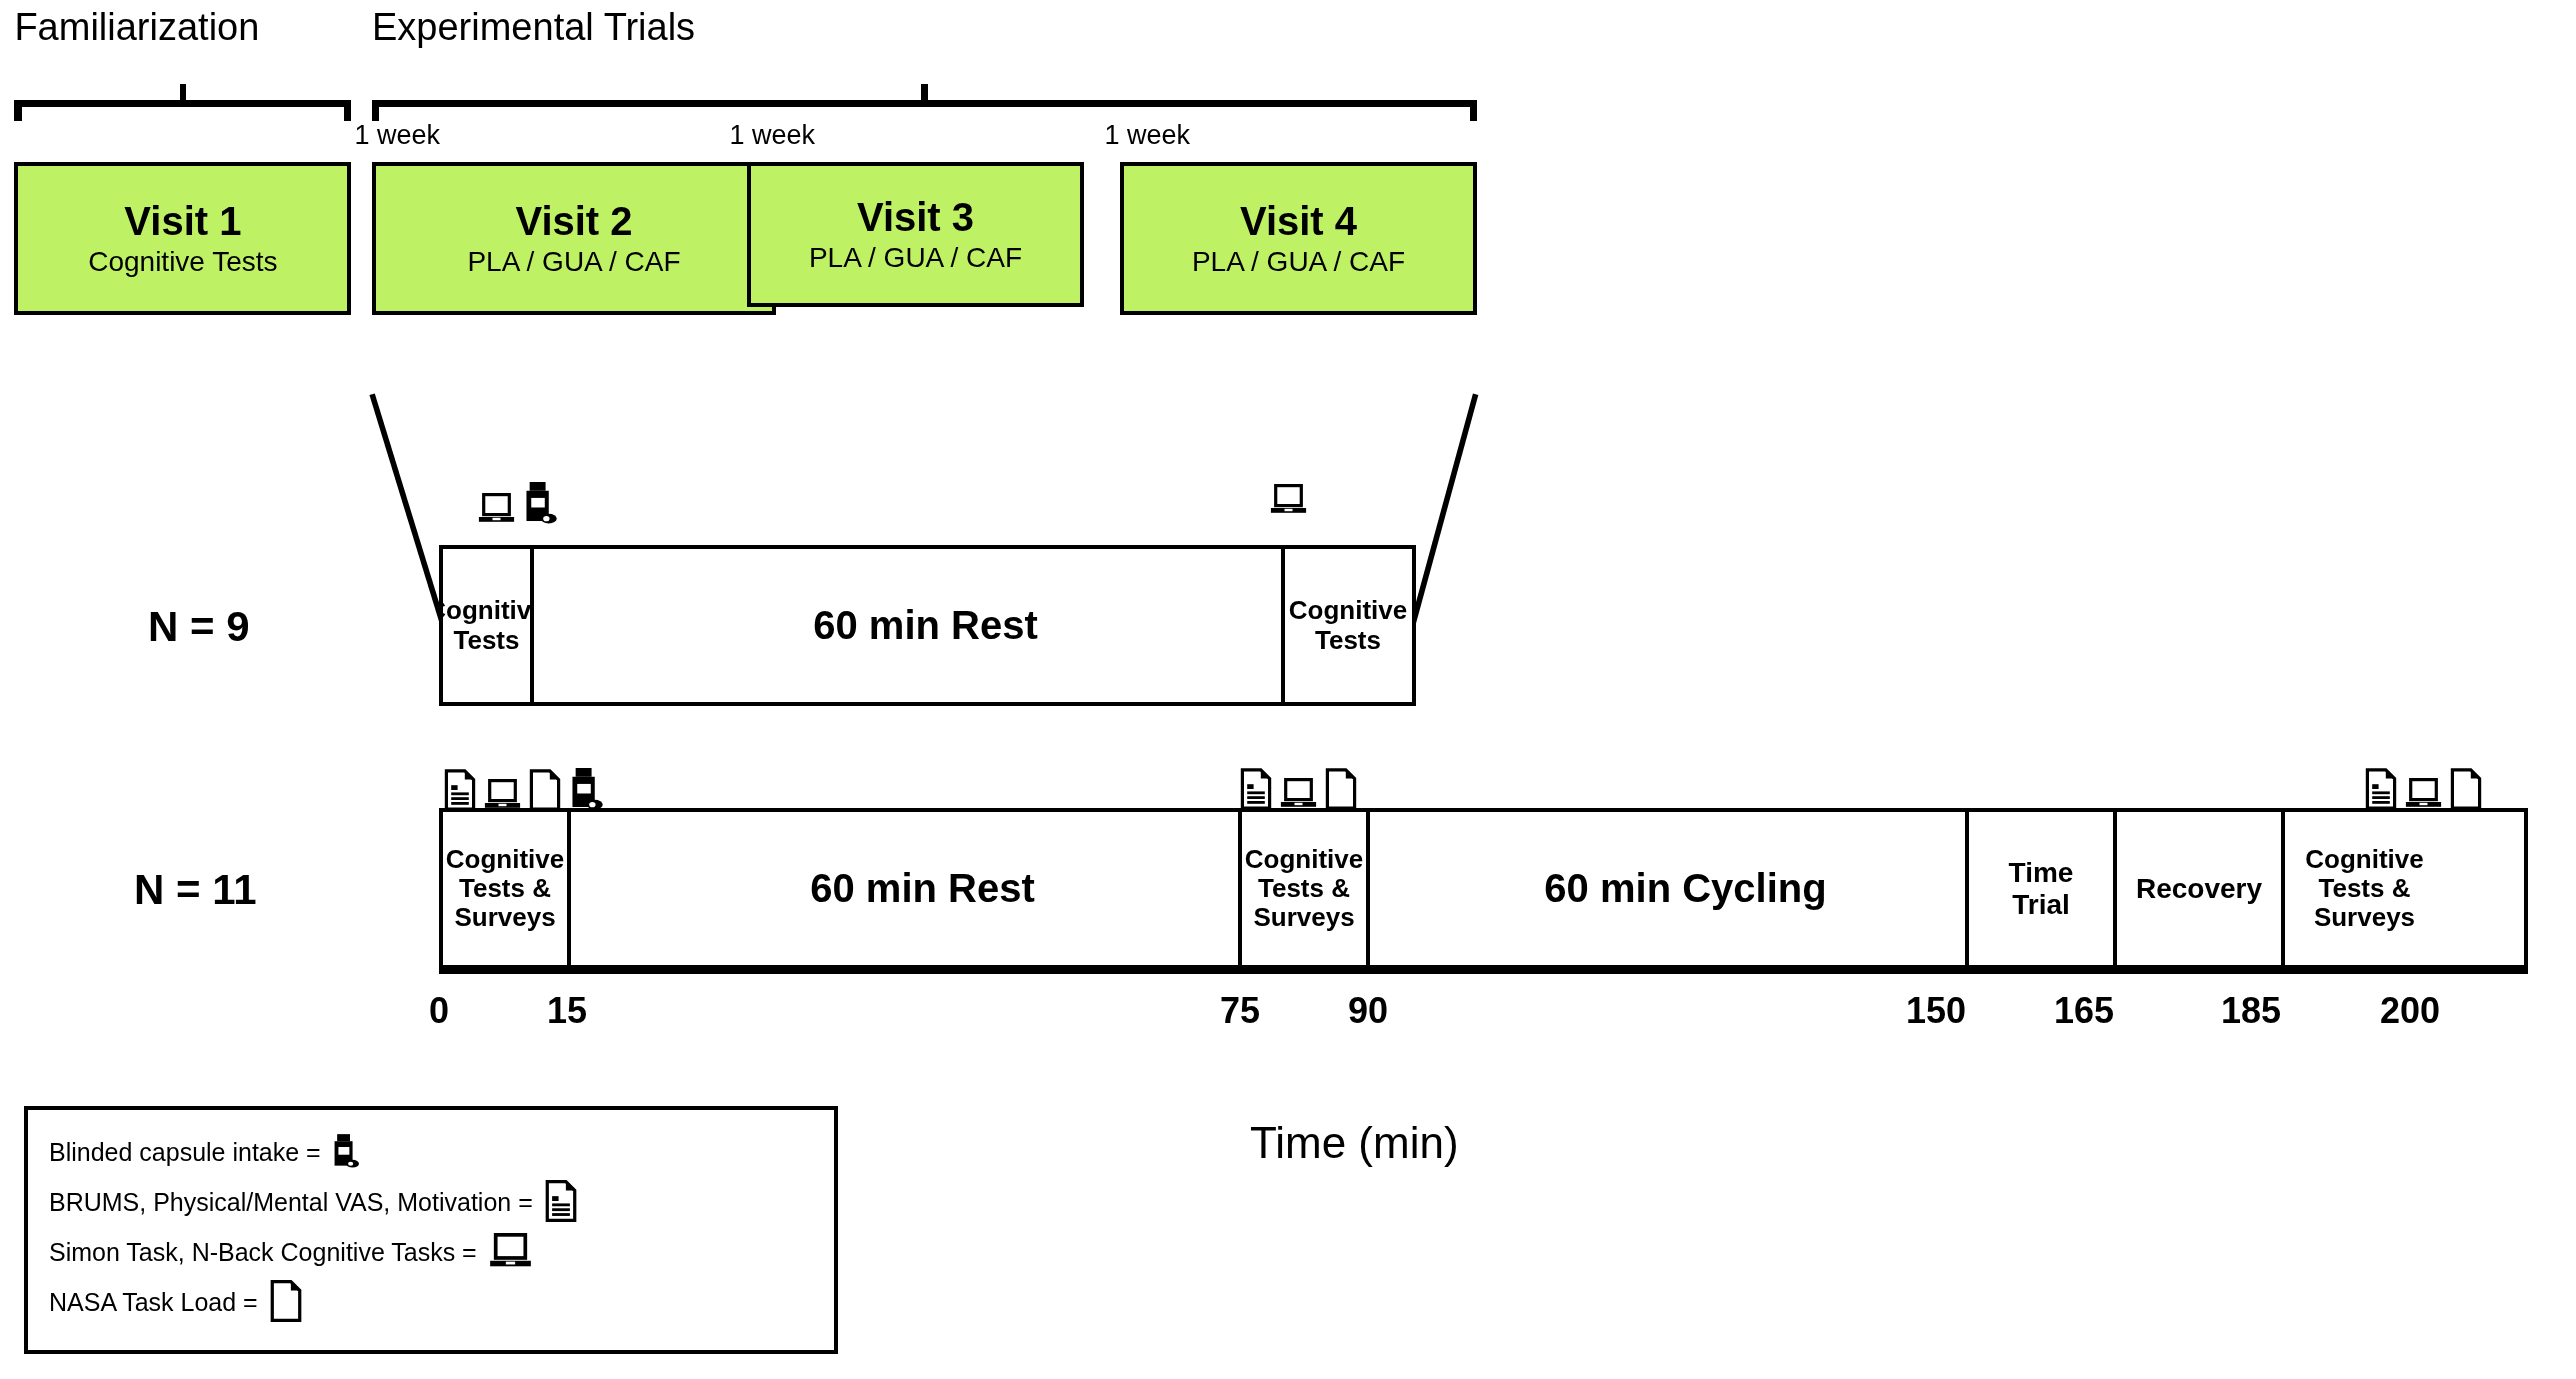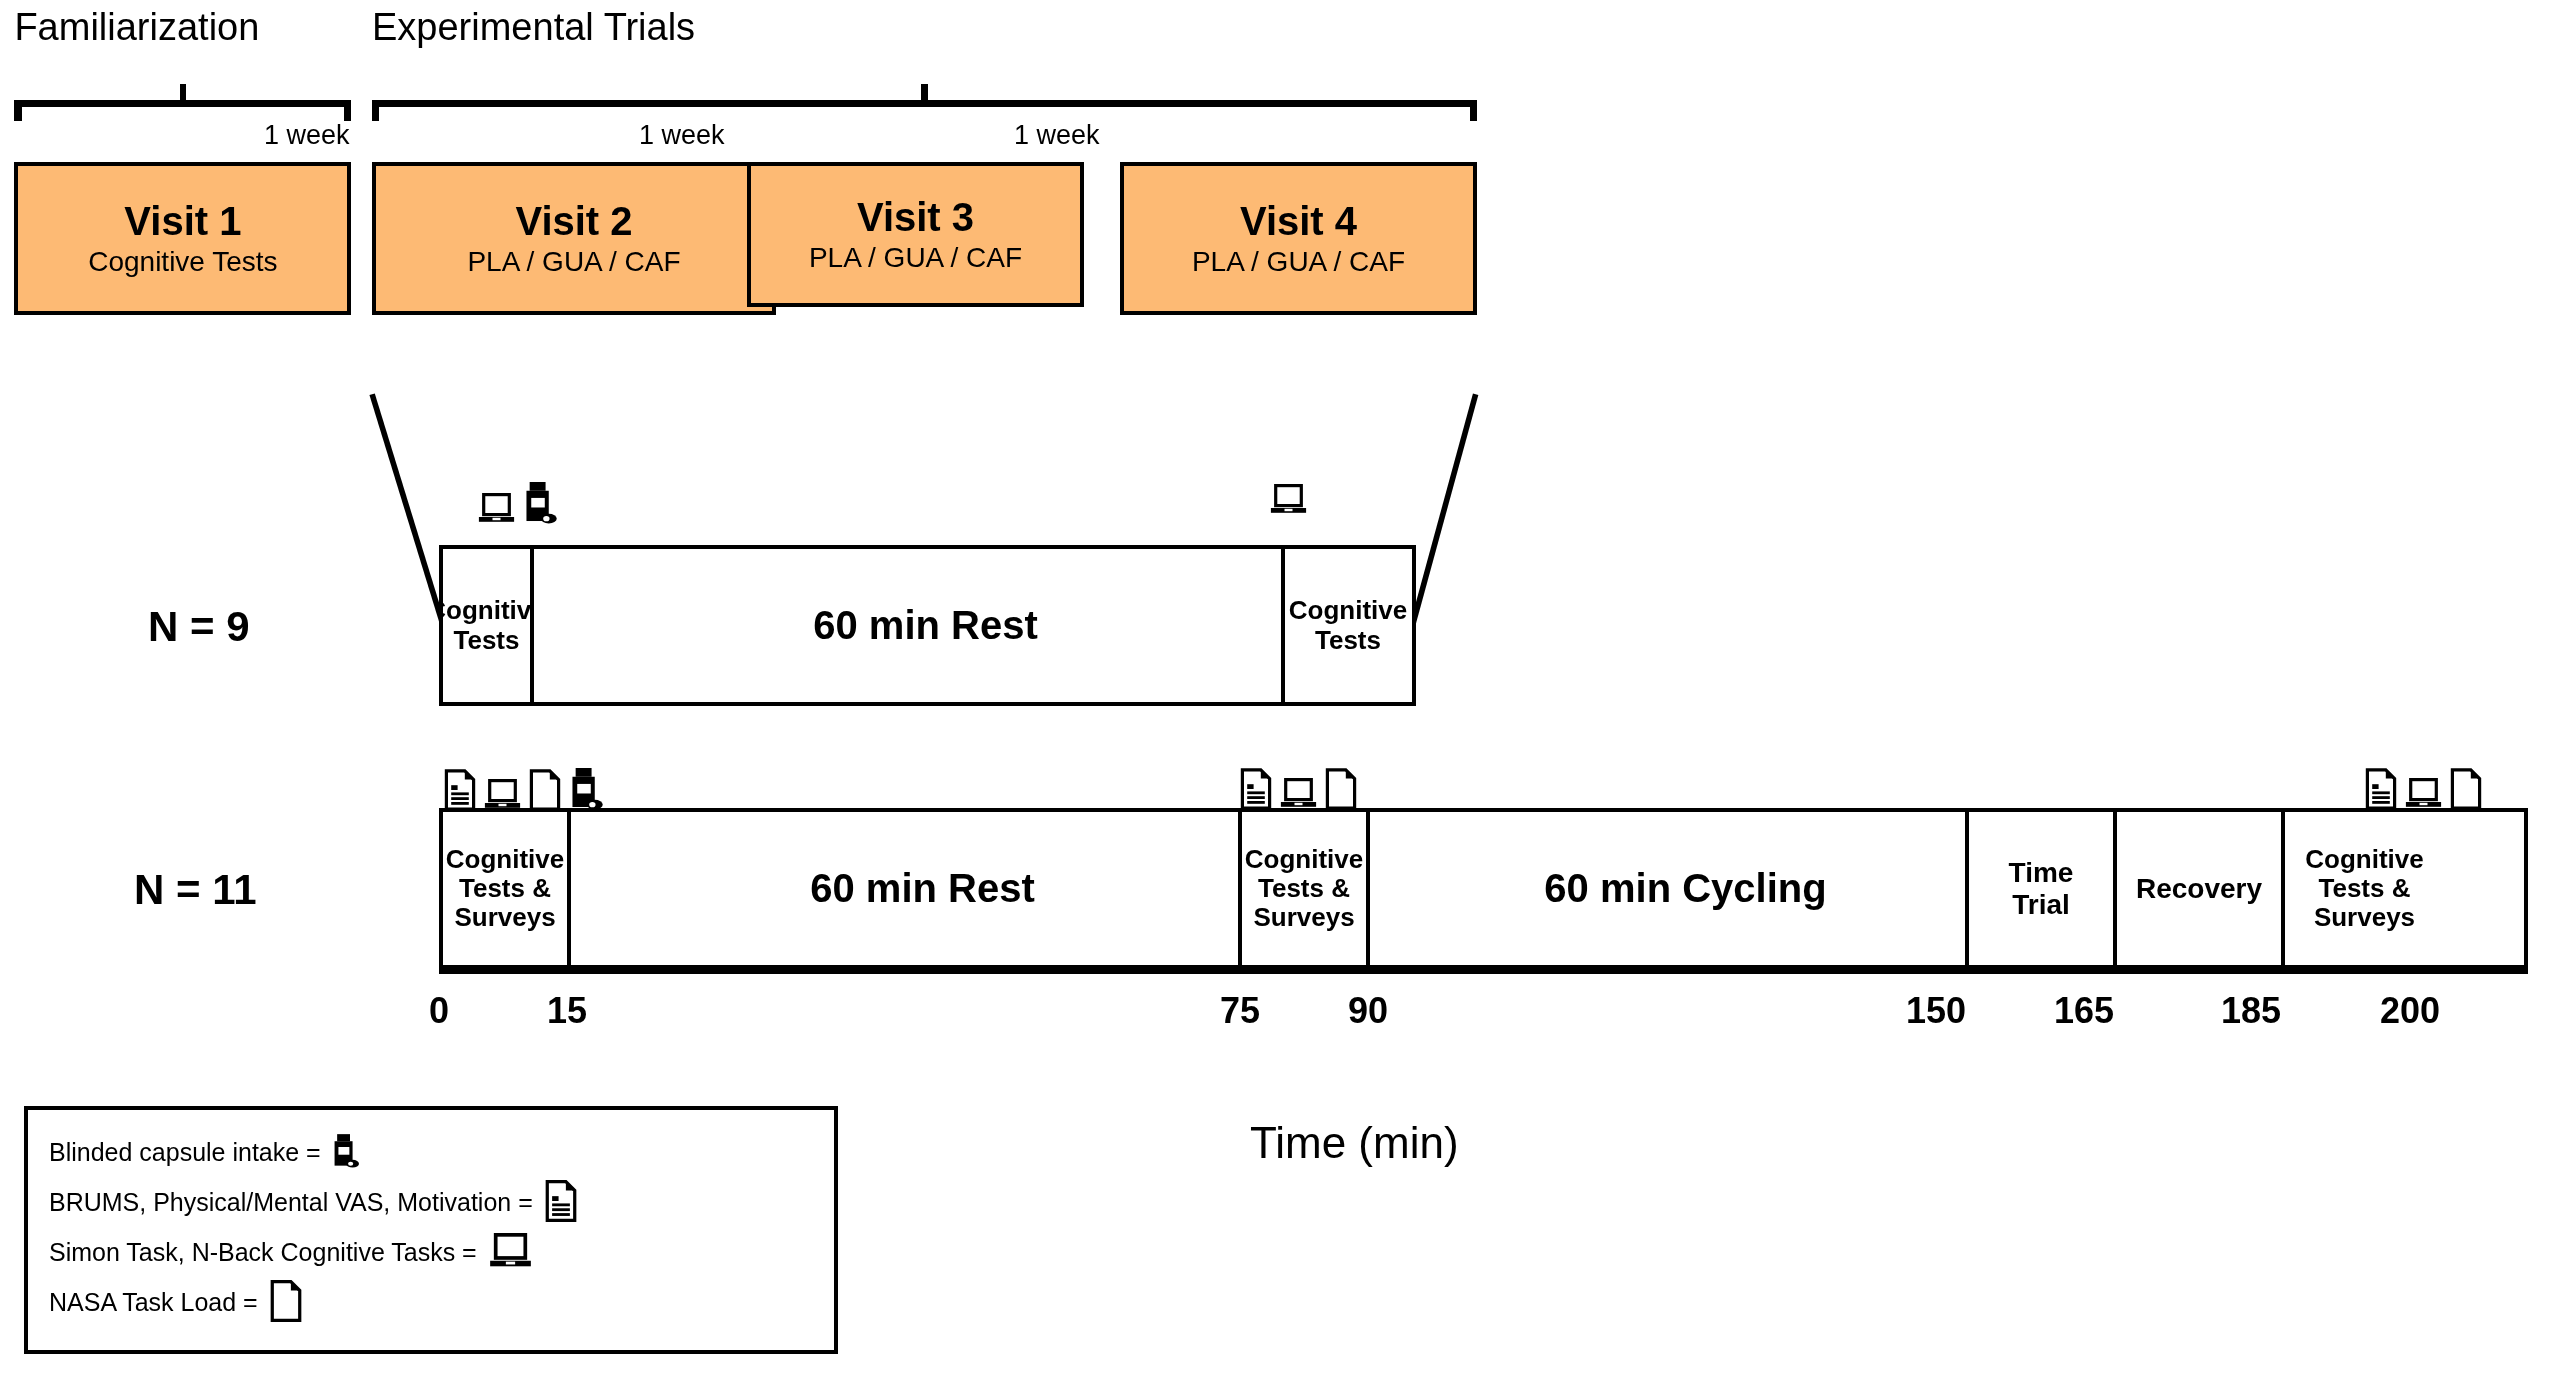--- a/index.html
+++ b/index.html
@@ -15,26 +15,26 @@
   .bracket .tick-l,.bracket .tick-r{position:absolute;top:0;width:7.2px;height:21px;background:#000;}
   .bracket .tick-l{left:0;}
   .bracket .tick-r{right:0;}
   .bracket .tick-c{position:absolute;top:-16px;left:50%;margin-left:-3.2px;width:6.4px;height:19px;background:#000;}
 
   .bracket-label{
     position:absolute;text-align:left;font-size:38px;font-weight:400;
     white-space:nowrap;letter-spacing:0px;
   }
   .week-label{
-    position:absolute;text-align:left;font-size:27px;font-weight:400;white-space:nowrap;
+    position:absolute;text-align:right;font-size:27px;font-weight:400;white-space:nowrap;
   }
 
   
   .visit-box{
-    position:absolute;border:4.8px solid #000;background:#fdba74;
+    position:absolute;border:4.8px solid #000;background:#bef264;
     display:flex;flex-direction:column;align-items:center;justify-content:center;
     box-sizing:border-box;
   }
   .visit-title{font-size:40px;font-weight:bold;line-height:1.05;margin-bottom:4.8px;}
   .visit-sub{font-size:28px;font-weight:400;line-height:1.05;}
 
   
   .timeline{position:absolute;border:4.8px solid #000;background:#fff;display:flex;box-sizing:border-box;}
   .tl-seg{
     border-right:4.8px solid #000;box-sizing:border-box;

